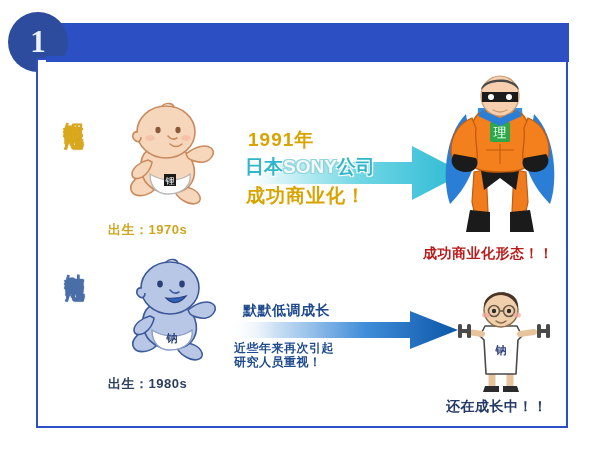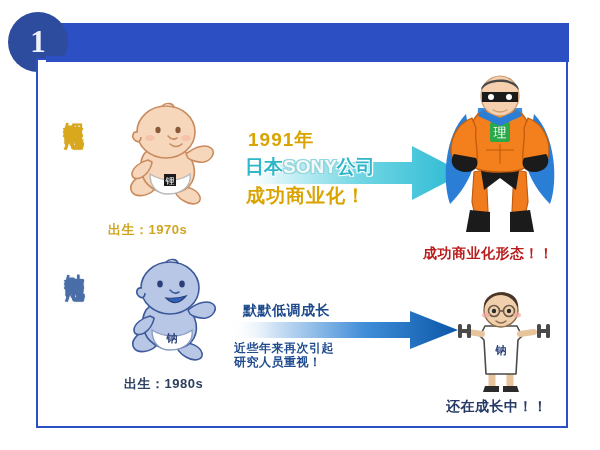--- a/index.html
+++ b/index.html
@@ -60,21 +60,21 @@
   .vlabel-li{ left:63px; top:106px; color:#d9a81c;
     text-shadow:0 0 1px #b8860b;}
   .vlabel-na{ left:64px; top:258px; color:#4a6ea8;
     text-shadow:0 0 1px #31528c;}
 
   
   .birth{
     position:absolute;font-size:13px;font-weight:bold;letter-spacing:.5px;
   }
   .birth-li{ left:108px; top:221px; color:#cfa622; }
-  .birth-na{ left:108px; top:375px; color:#2b3e5e;margin-left:16px; }
+  .birth-na{ left:108px; top:375px; color:#2b3e5e; }
 
   
   .result{
     position:absolute;font-size:14px;font-weight:bold;letter-spacing:.5px;
   }
   .result-li{ left:423px; top:245px; color:#b91c1c; }
   .result-na{ left:446px; top:398px; color:#253a66;font-family:Liberation Serif, serif; }
 
   
   .arrow-wrap{position:absolute;}

